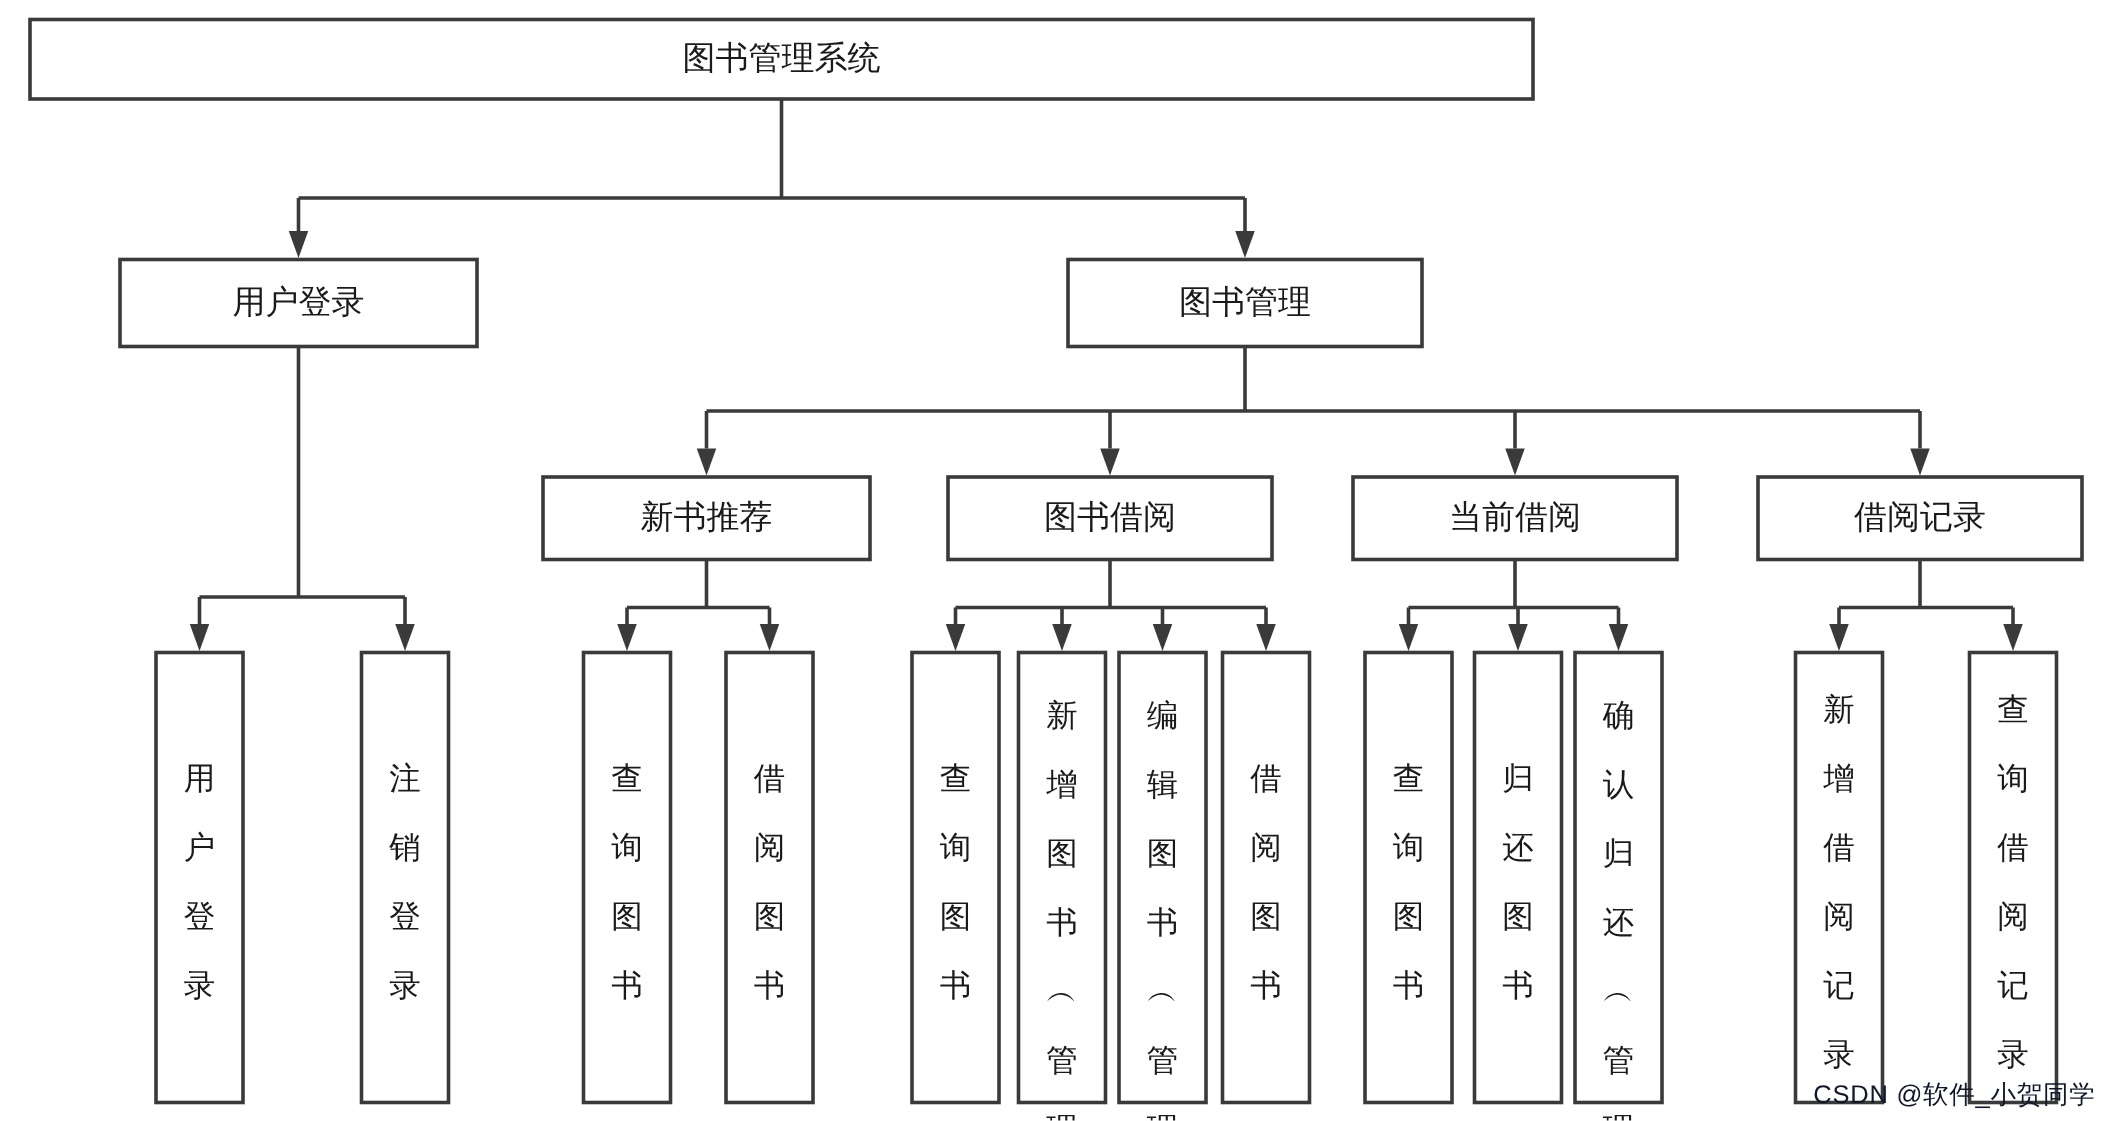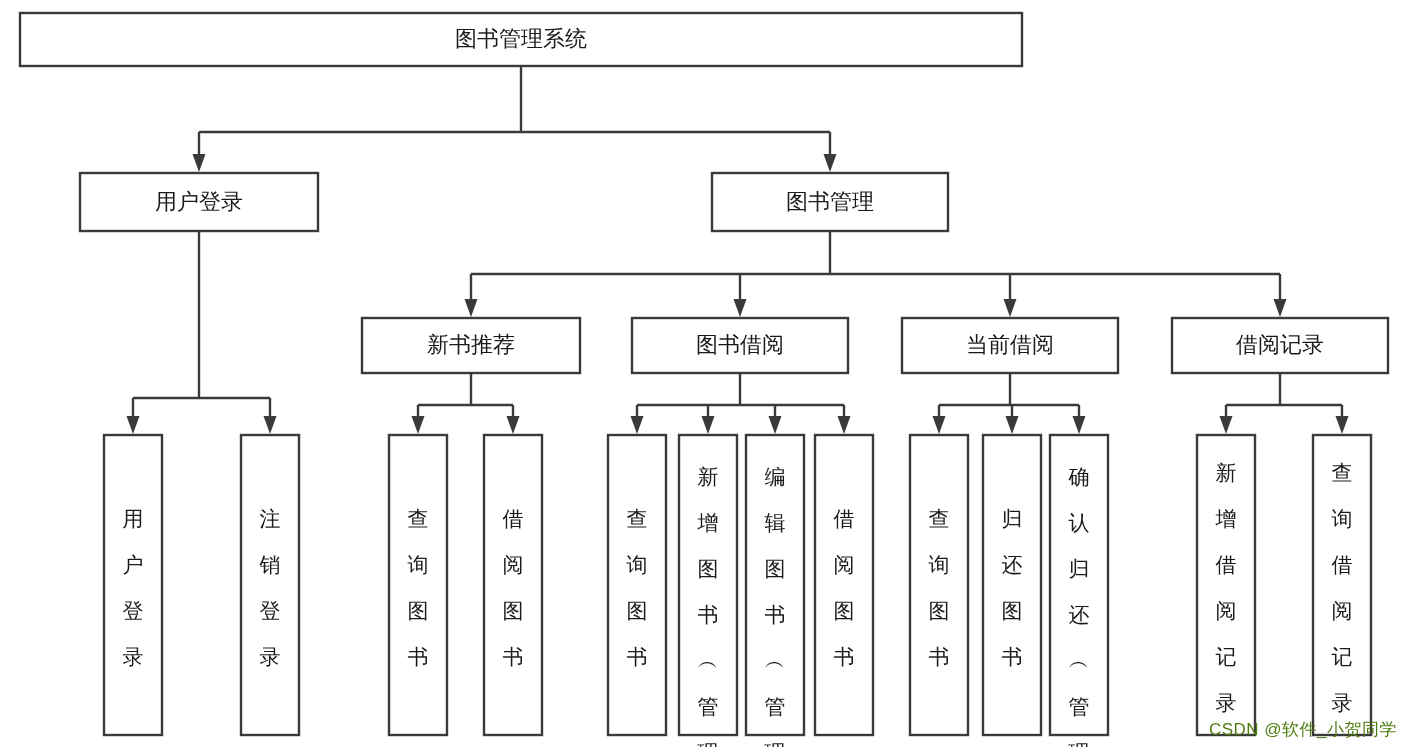--- a/index.html
+++ b/index.html
@@ -56,21 +56,21 @@
     font-size: 21px;
     fill: #1a1a1a;
     text-anchor: middle;
   }
   .watermark {
     position: absolute;
     right: 8px;
     bottom: 6px;
     font-family: "Liberation Sans", "DejaVu Sans", sans-serif;
     font-size: 17px;
-    color: #4d7c0f;
+    color: #0f172a;
     letter-spacing: 0.5px;
     white-space: nowrap;
     pointer-events: none;
   }
 </style>
 </head>
 <body>
 
 <div id="diagram-root">
   <svg class="flow" id="flow-svg" viewBox="0 0 1405 747" xmlns="http://www.w3.org/2000/svg">

